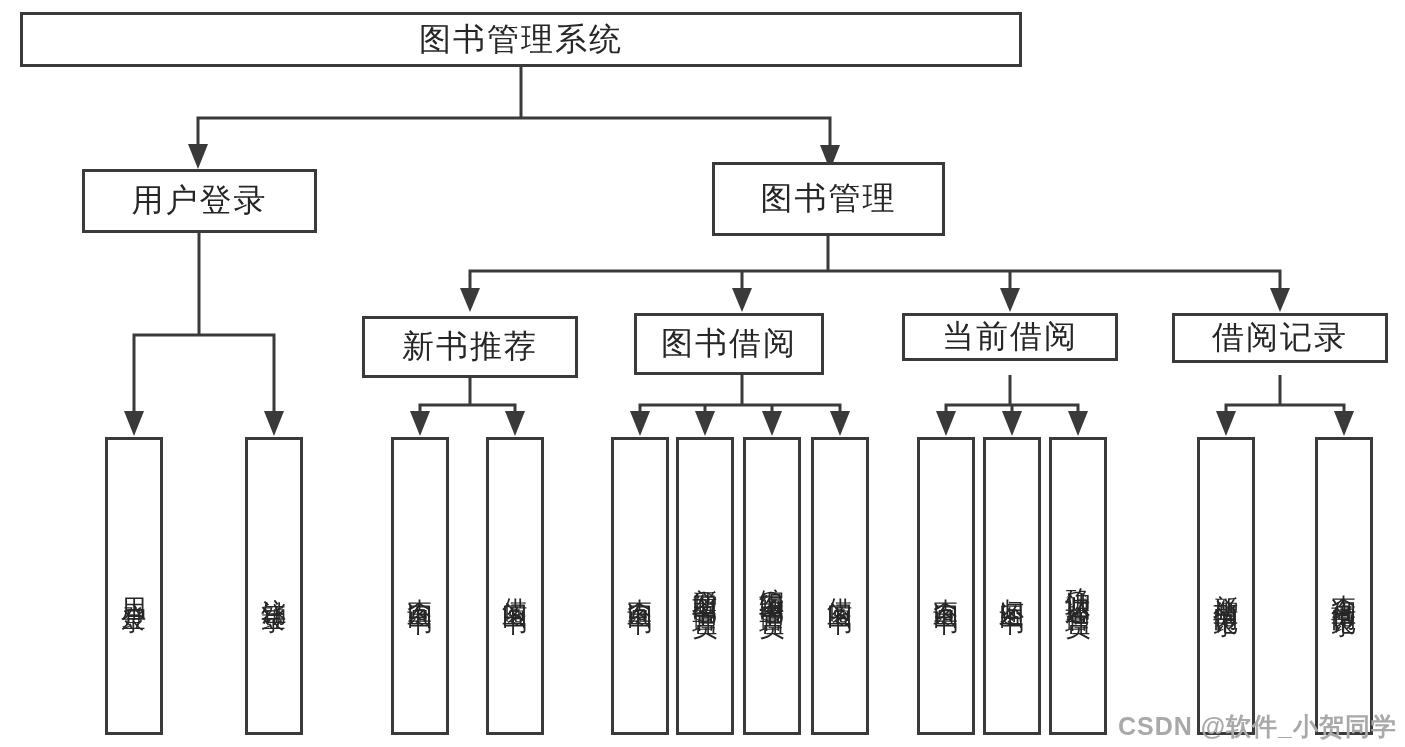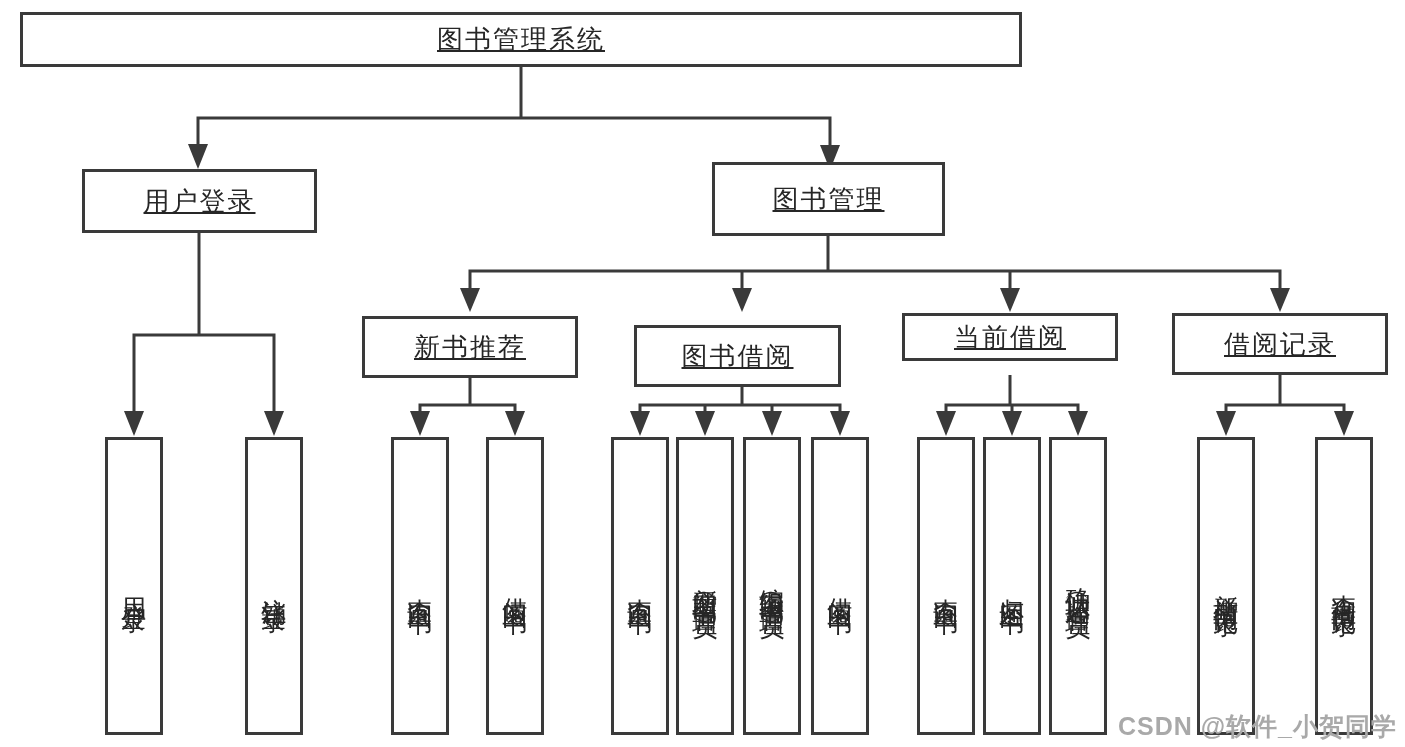--- a/index.html
+++ b/index.html
@@ -35,24 +35,23 @@
     position: absolute;
     box-sizing: border-box;
     background: #ffffff;
     border: 3px solid #3a3a3a;
     display: flex;
     align-items: center;
     justify-content: center;
     color: #262626;
   }
   .hbox {
-    font-size: 26px;
+    font-size: 32px;
     letter-spacing: 2px;
     white-space: nowrap;
-    text-decoration: underline;
   }
   .leaf {
     top: 437px;
     width: 58px;
     height: 298px;
   }
   .vtext {
     writing-mode: vertical-rl;
     text-orientation: mixed;
     font-size: 25px;
@@ -111,23 +110,23 @@
     <polygon points="1216,411 1236,411 1226,436"></polygon>
     <polygon points="1334,411 1354,411 1344,436"></polygon>
   </svg>
 
   <div class="box hbox" style="left:20px; top:12px; width:1002px; height:55px;">图书管理系统</div>
 
   <div class="box hbox" style="left:82px; top:169px; width:235px; height:64px;">用户登录</div>
   <div class="box hbox" style="left:712px; top:162px; width:233px; height:74px;">图书管理</div>
 
   <div class="box hbox" style="left:362px; top:316px; width:216px; height:62px;">新书推荐</div>
-  <div class="box hbox" style="left:634px; top:325px; width:207px; height:62px;">图书借阅</div>
+  <div class="box hbox" style="left:634px; top:313px; width:190px; height:62px;">图书借阅</div>
   <div class="box hbox" style="left:902px; top:313px; width:216px; height:48px;text-align:center;">当前借阅</div>
-  <div class="box hbox" style="left:1172px; top:313px; width:216px; height:62px;">借阅记录</div>
+  <div class="box hbox" style="left:1172px; top:313px; width:216px; height:50px;">借阅记录</div>
 
   <div class="box leaf" style="left:105px;">
     <span class="vtext">用户登录</span>
   </div>
   <div class="box leaf" style="left:245px;">
     <span class="vtext">注销登录</span>
   </div>
 
   <div class="box leaf" style="left:391px;">
     <span class="vtext">查询图书</span>

